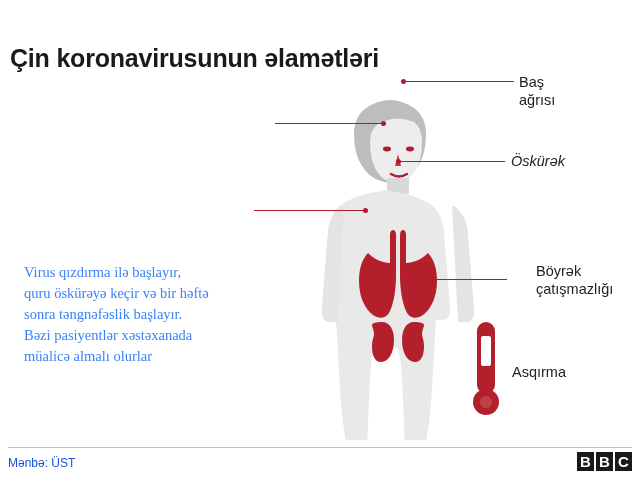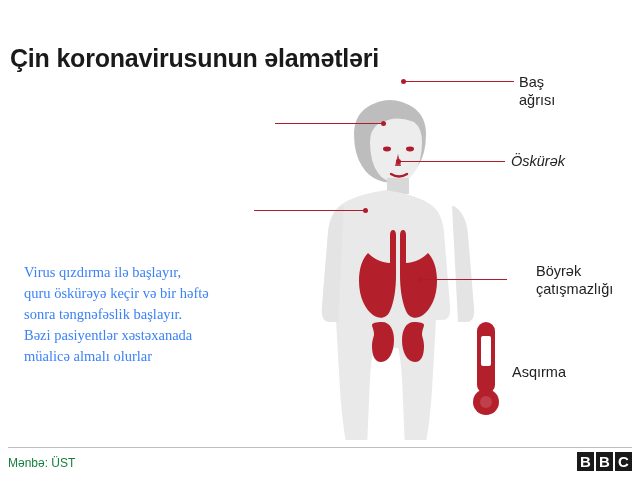--- a/index.html
+++ b/index.html
@@ -75,21 +75,21 @@
     top: 447px;
     width: 624px;
     height: 1px;
     background: #bfbfbf;
   }
   .source {
     position: absolute;
     left: 8px;
     top: 456px;
     font-size: 12px;
-    color: #15803d;
+    color: #1d4ed8;
   }
   .bbc-logo {
     position: absolute;
     right: 8px;
     top: 452px;
     display: flex;
     gap: 2px;
   }
   .bbc-logo span {
     display: inline-block;

